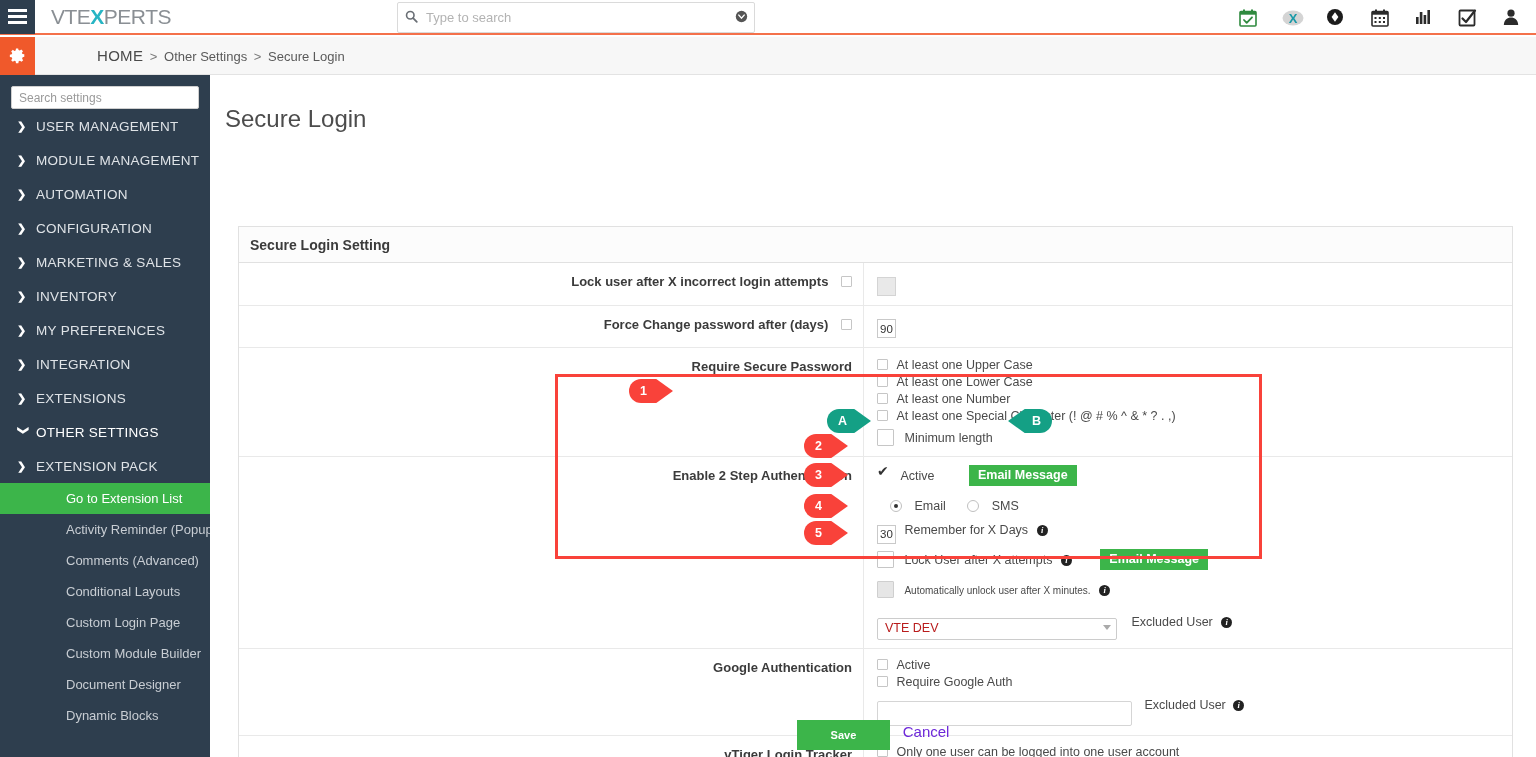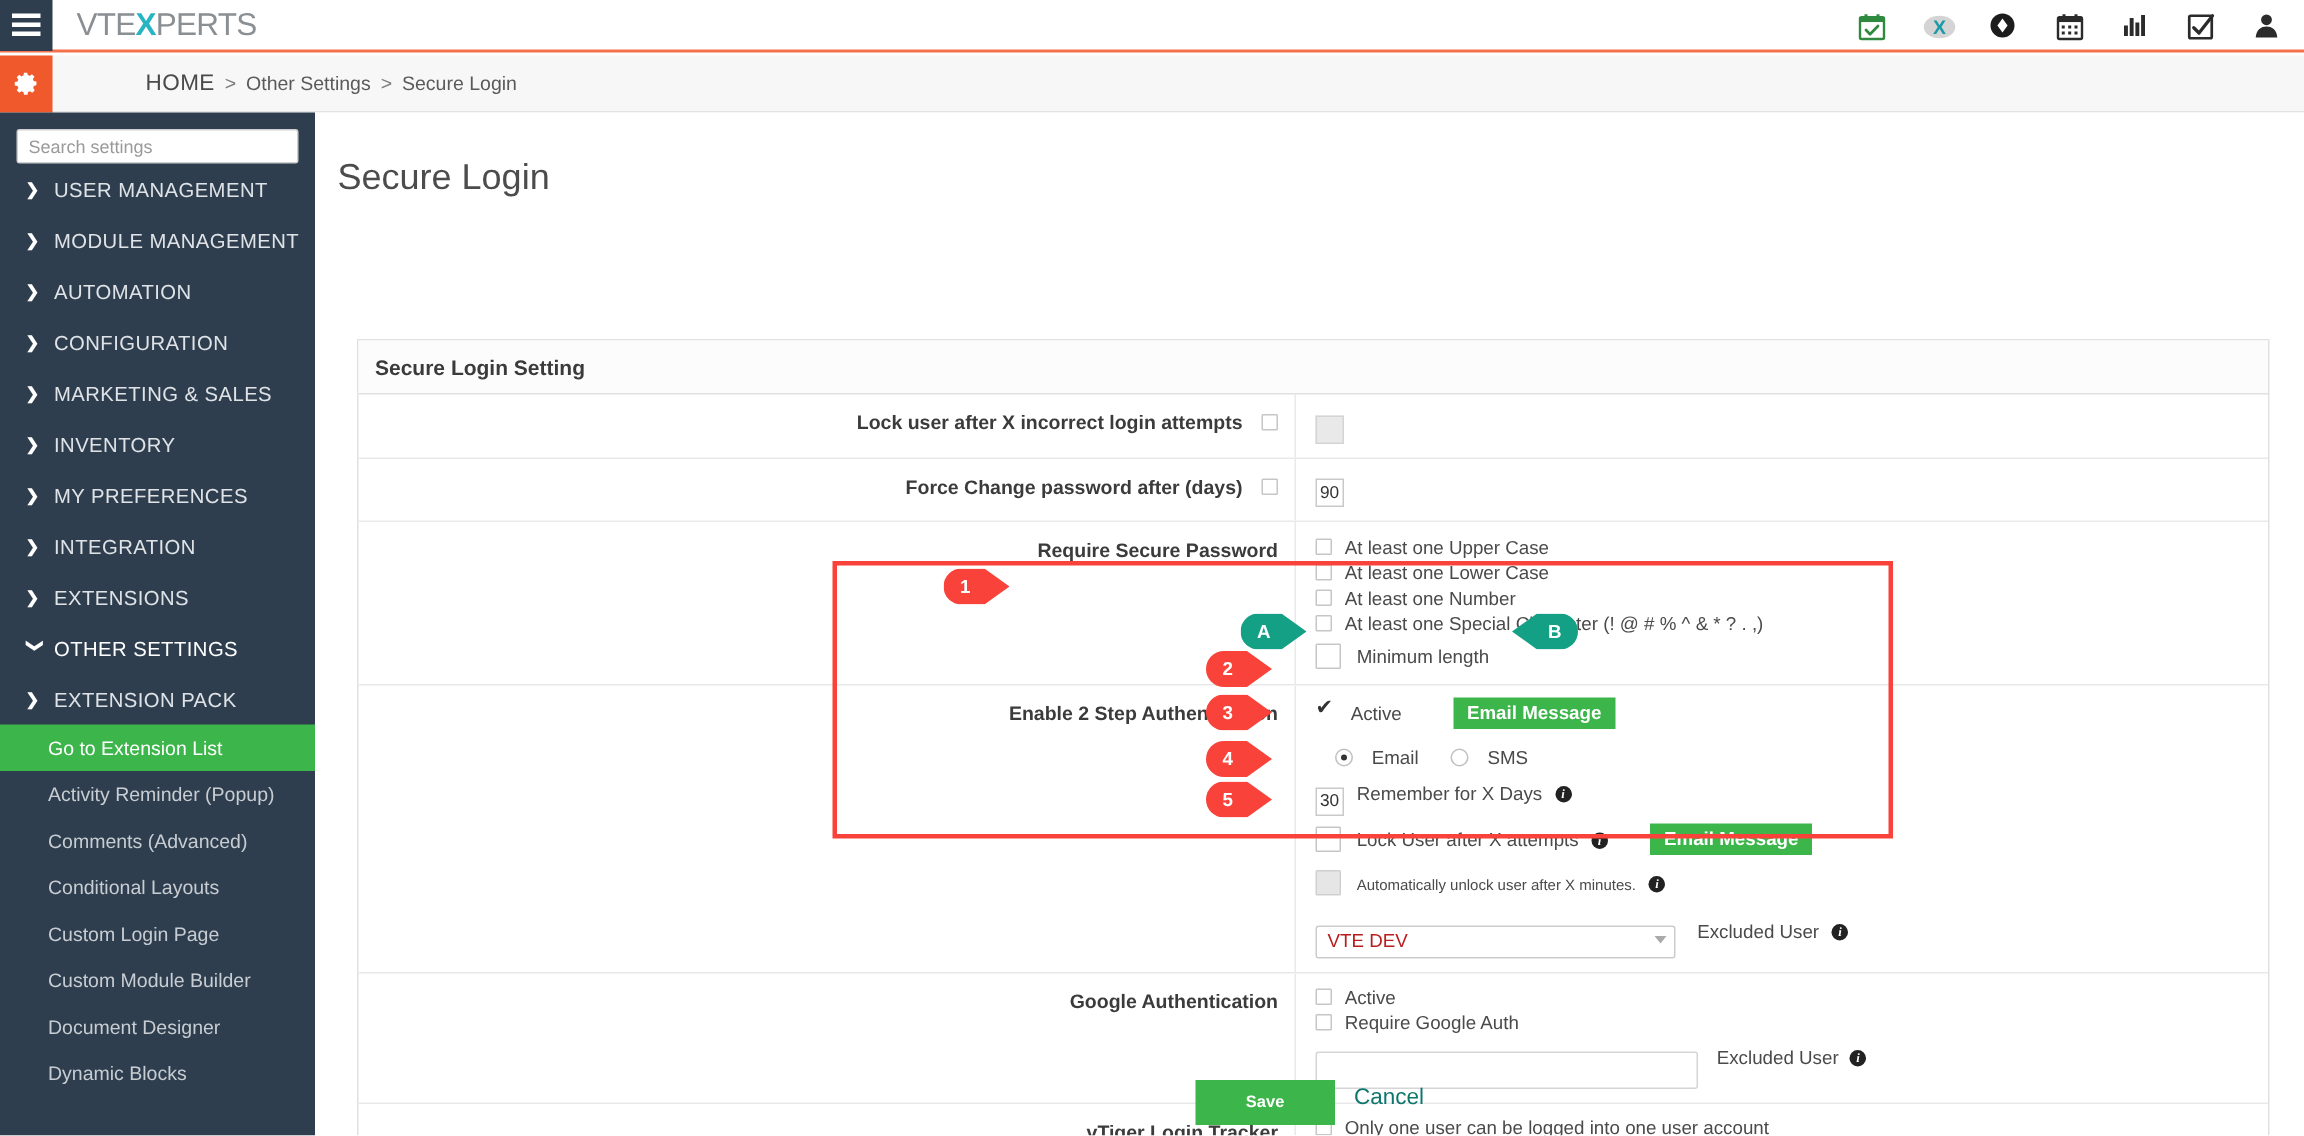--- a/index.html
+++ b/index.html
@@ -89,21 +89,21 @@
     display:flex; align-items:center; height:34px; padding-left:17px;
     color:#dfe3e7; font-size:13.5px; letter-spacing:0.3px; cursor:pointer;
     white-space:nowrap;
   }
   .nav-group.open { color:#ffffff; }
   .nav-group .chev {
     display:inline-block; width:15px; color:#ffffff; font-size:11px;
     font-weight:bold; margin-right:4px;
   }
   .nav-sub {
-    display:flex; align-items:center; height:31px; padding-left:32px;
+    display:flex; align-items:center; height:31px; padding-left:66px;
     color:#c8cdd3; font-size:13px; cursor:pointer; white-space:nowrap;
   }
   .nav-sub.active { background:#3cb54a; color:#ffffff; }
 
   
   #main {
     position:absolute; left:210px; top:75px; width:1326px; height:682px;
     background:#ffffff; overflow:hidden;
   }
   #page-title {
@@ -221,37 +221,52 @@
   
   #footer {
     position:absolute; left:0; top:645px; width:1326px; text-align:center;
   }
   #save-btn {
     display:inline-block; background:#3cb54a; color:#fff; font-size:11px;
     font-weight:bold; padding:9px 34px; border:none; cursor:pointer;
     font-family:"Liberation Sans", sans-serif;
   }
   #cancel-btn {
-    display:inline-block; color:#0f766e; font-size:15px; margin-left:8px;
+    display:inline-block; color:#6d28d9; font-size:15px; margin-left:8px;
     cursor:pointer; vertical-align:2px;
   }
 </style>
 </head>
 <body>
 
 <div id="topbar">
   <div id="hamburger">
     <i></i>
       <i></i>
       <i></i>
   </div>
   <div id="logo">
     <span>VTE</span><span class="xl">X</span><span>PERTS</span>
   </div>
 
+  <div id="searchwrap">
+    <span class="mag">
+      <svg width="13" height="13" viewBox="0 0 16 16">
+          <circle cx="6.5" cy="6.5" r="4.6" fill="none" stroke="#6a6f75" stroke-width="2"></circle>
+          <line x1="10" y1="10" x2="14.5" y2="14.5" stroke="#6a6f75" stroke-width="2.2" stroke-linecap="round"></line>
+        </svg>
+    </span>
+    <input id="searchinput" type="text" placeholder="Type to search" style="">
+    <span id="searchcaret">
+      <svg width="13" height="13" viewBox="0 0 16 16">
+          <circle cx="8" cy="8" r="7" fill="#555"></circle>
+          <path d="M4.7 6.3 L8 10 L11.3 6.3" fill="none" stroke="#fff" stroke-width="1.8" stroke-linecap="round" stroke-linejoin="round"></path>
+        </svg>
+    </span>
+  </div>
 
   <div id="topicons">
     <span class="ti">
       <svg width="20" height="20" viewBox="0 0 20 20">
           <rect x="2" y="3.5" width="16" height="14.5" rx="1" fill="none" stroke="#2f8a3f" stroke-width="1.6"></rect>
           <rect x="2" y="3.5" width="16" height="3.2" fill="#2f8a3f"></rect>
           <rect x="5" y="1.5" width="2" height="3.5" fill="#2f8a3f"></rect>
           <rect x="13" y="1.5" width="2" height="3.5" fill="#2f8a3f"></rect>
           <path d="M6 12 L8.7 14.8 L14 9.3" fill="none" stroke="#2f8a3f" stroke-width="1.8" stroke-linecap="round" stroke-linejoin="round"></path>
         </svg>

